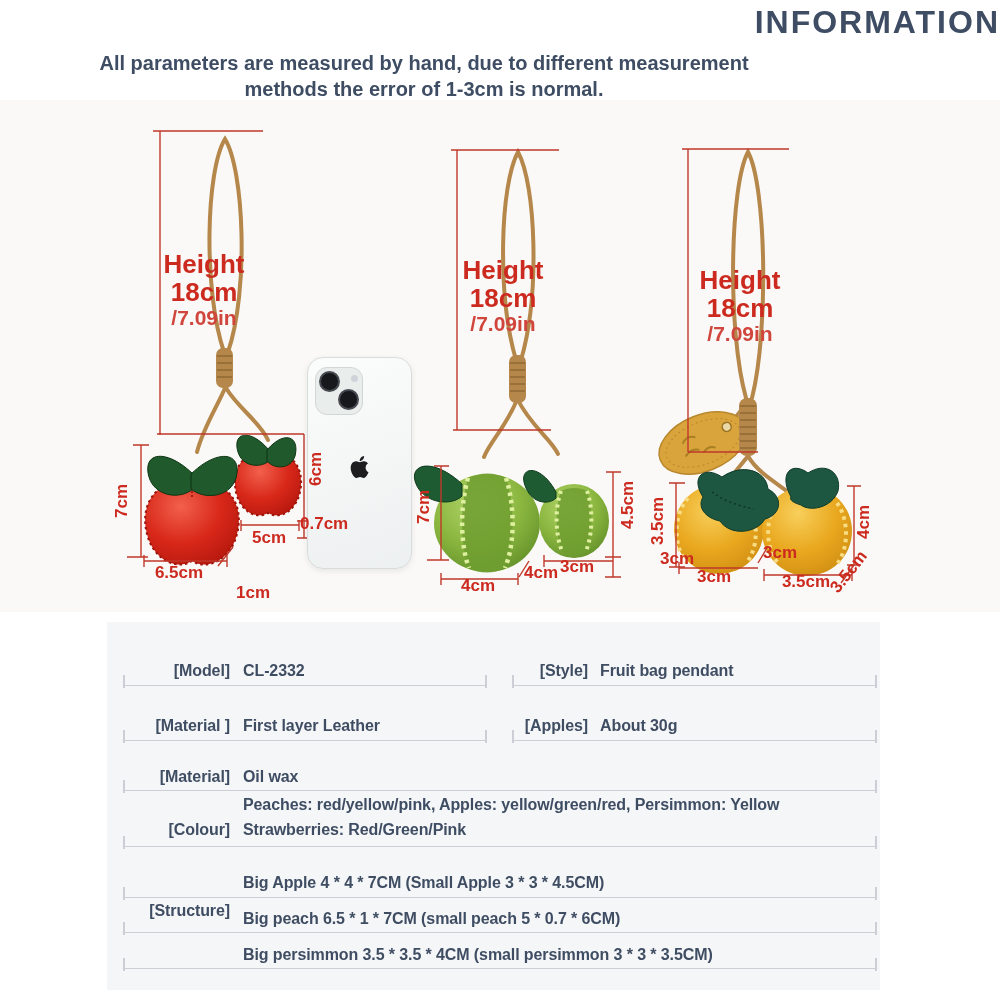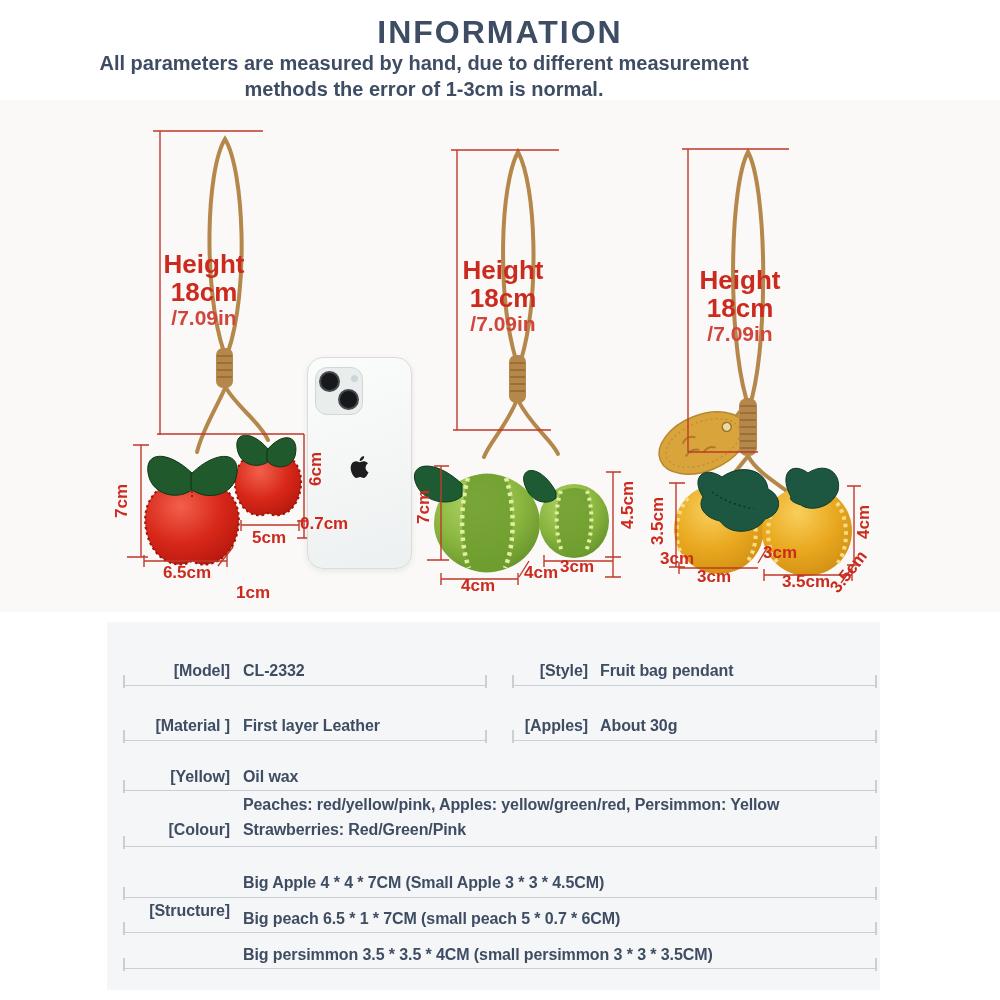--- a/index.html
+++ b/index.html
@@ -9,21 +9,21 @@
     --line-gray:#cbced4;
     --panel-gray:#f5f6f8;
     --photo-bg:#faf9f7;
   }
   html,body{margin:0;padding:0;background:#fff;}
   .canvas{position:relative;width:1000px;height:1000px;background:#fff;overflow:hidden;
           font-family:"Liberation Sans", sans-serif;}
   .photo-band{position:absolute;left:0;top:100px;width:1000px;height:512px;background:var(--photo-bg);}
   .spec-panel{position:absolute;left:107px;top:622px;width:773px;height:368px;background:var(--panel-gray);}
 
-  .title{position:absolute;left:0;top:14px;width:1000px;text-align:center;
+  .title{position:absolute;left:0;top:4px;width:1000px;text-align:right;
          font-size:32px;font-weight:bold;letter-spacing:2px;color:var(--heading-blue);}
   .subtitle{position:absolute;left:0;top:50px;width:848px;text-align:center;
          font-size:20px;font-weight:bold;color:var(--heading-blue);line-height:26px;}
 
   .scene{position:absolute;left:0;top:0;pointer-events:none;}
 
   .phone{position:absolute;left:307px;top:357px;width:103px;height:210px;border-radius:16px;
          background:linear-gradient(160deg,#fbfdfc,#edf0f0);border:1px solid #d8dcdb;
          box-shadow:0 2px 6px rgba(0,0,0,.08);}
   .cam-module{position:absolute;left:7px;top:9px;width:46px;height:46px;border-radius:12px;
@@ -223,21 +223,21 @@
   <div class="hgt" style="left:690px;top:266px;width:100px">
     <div class="h1">Height</div>
     <div class="h1">18cm</div>
     <div class="h2">/7.09in</div>
   </div>
 
   <div class="dim rot ctr" style="left:100px;top:491px;width:44px">7cm</div>
   <div class="dim rot ctr" style="left:294px;top:459px;width:44px">6cm</div>
   <div class="dim" style="left:300px;top:514px">0.7cm</div>
   <div class="dim ctr" style="left:247px;top:528px;width:44px">5cm</div>
-  <div class="dim ctr" style="left:159px;top:563px;width:56px">6.5cm</div>
+  <div class="dim ctr" style="left:151px;top:563px;width:56px">6.5cm</div>
   <div class="dim" style="left:236px;top:583px">1cm</div>
 
   <div class="dim rot ctr" style="left:402px;top:497px;width:44px">7cm</div>
   <div class="dim rot ctr" style="left:601px;top:495px;width:54px">4.5cm</div>
   <div class="dim" style="left:660px;top:549px">3cm</div>
   <div class="dim ctr" style="left:555px;top:557px;width:44px">3cm</div>
   <div class="dim" style="left:524px;top:563px">4cm</div>
   <div class="dim ctr" style="left:456px;top:576px;width:44px">4cm</div>
 
   <div class="dim rot ctr" style="left:631px;top:511px;width:54px">3.5cm</div>
@@ -254,21 +254,21 @@
   <div class="uline" style="left:123px;top:685px;width:364px"></div>
   <div class="uline" style="left:512px;top:685px;width:365px"></div>
 
   <div class="spec lbl" style="left:93px;top:717px;width:137px">[Material ]</div>
   <div class="spec" style="left:243px;top:717px">First layer Leather</div>
   <div class="spec lbl" style="left:462px;top:717px;width:126px">[Apples]</div>
   <div class="spec" style="left:600px;top:717px">About 30g</div>
   <div class="uline" style="left:123px;top:740px;width:364px"></div>
   <div class="uline" style="left:512px;top:740px;width:365px"></div>
 
-  <div class="spec lbl" style="left:93px;top:768px;width:137px">[Yellow]</div>
+  <div class="spec lbl" style="left:93px;top:768px;width:137px">[Material]</div>
   <div class="spec" style="left:243px;top:768px">Oil wax</div>
   <div class="uline" style="left:123px;top:790px;width:754px"></div>
 
   <div class="spec" style="left:243px;top:796px">Peaches: red/yellow/pink, Apples: yellow/green/red, Persimmon: Yellow</div>
   <div class="spec lbl" style="left:93px;top:821px;width:137px">[Colour]</div>
   <div class="spec" style="left:243px;top:821px">Strawberries: Red/Green/Pink</div>
   <div class="uline" style="left:123px;top:846px;width:754px"></div>
 
   <div class="spec lbl" style="left:93px;top:902px;width:137px">[Structure]</div>
   <div class="spec" style="left:243px;top:874px">Big Apple 4 * 4 * 7CM (Small Apple 3 * 3 * 4.5CM)</div>

